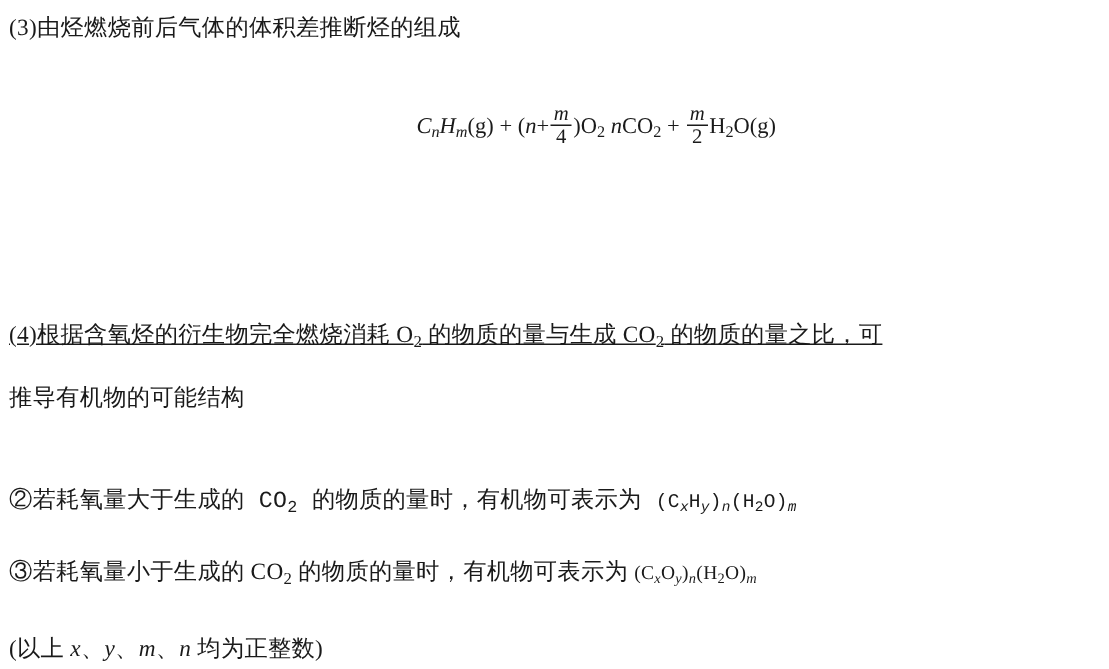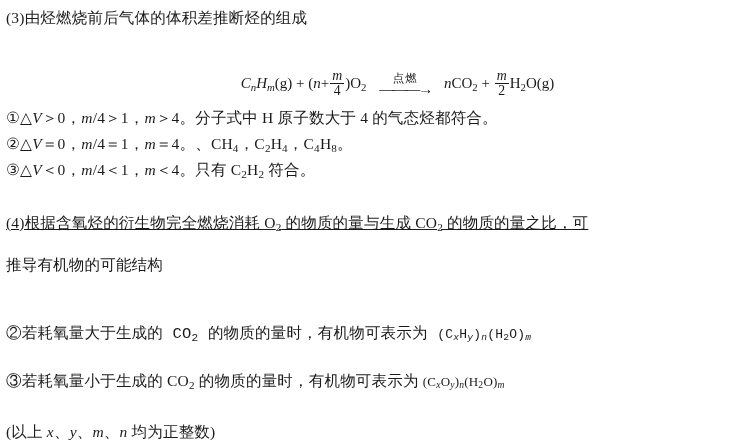--- a/index.html
+++ b/index.html
@@ -108,41 +108,28 @@
   <div class="sec-head" style="top:8px;">
     <span>(3)由烃燃烧前后气体的体积差推断烃的组成</span>
   </div>
 
 
   <div class="eq-wrap" style="top:70px;padding-left:28px;">
     <span class="eq">
       <span class="ital">C</span><span class="sub ital">n</span><span class="ital">H</span><span class="sub ital">m</span><span>(g)</span>
       <span>+</span>
       <span>(</span><span class="ital">n</span><span>+</span><span class="frac"><span class="num ital">m</span><span class="den">4</span></span><span>)</span>O<span class="sub">2</span>
-      <span class="arrow-box">
-        <span class="arrow-label">点燃</span>
-        <span class="arrow-glyph">———→</span>
-      </span>
       <span class="ital">n</span>CO<span class="sub">2</span>
       <span>+</span>
       <span class="frac"><span class="num ital">m</span><span class="den">2</span></span>H<span class="sub">2</span>O(g)
     </span>
   </div>
 
-  <div class="body-line" style="top:108px;">
-    <span>①△<span class="ital">V</span>＞0，<span class="ital">m</span>/4＞1，<span class="ital">m</span>＞4。分子式中 H 原子数大于 4 的气态烃都符合。</span>
-  </div>
 
-  <div class="body-line" style="top:134px;">
-    <span>②△<span class="ital">V</span>＝0，<span class="ital">m</span>/4＝1，<span class="ital">m</span>＝4。、CH<span class="sub">4</span>，C<span class="sub">2</span>H<span class="sub">4</span>，C<span class="sub">4</span>H<span class="sub">8</span>。</span>
-  </div>
 
-  <div class="body-line" style="top:160px;">
-    <span>③△<span class="ital">V</span>＜0，<span class="ital">m</span>/4＜1，<span class="ital">m</span>＜4。只有 C<span class="sub">2</span>H<span class="sub">2</span> 符合。</span>
-  </div>
 
   <div class="body-line" style="top:213px;text-decoration:underline;">
     <span>(4)根据含氧烃的衍生物完全燃烧消耗 O<span class="sub">2</span> 的物质的量与生成 CO<span class="sub">2</span> 的物质的量之比，可</span>
   </div>
 
   <div class="body-line" style="top:255px;">
     <span>推导有机物的可能结构</span>
   </div>
 
 

